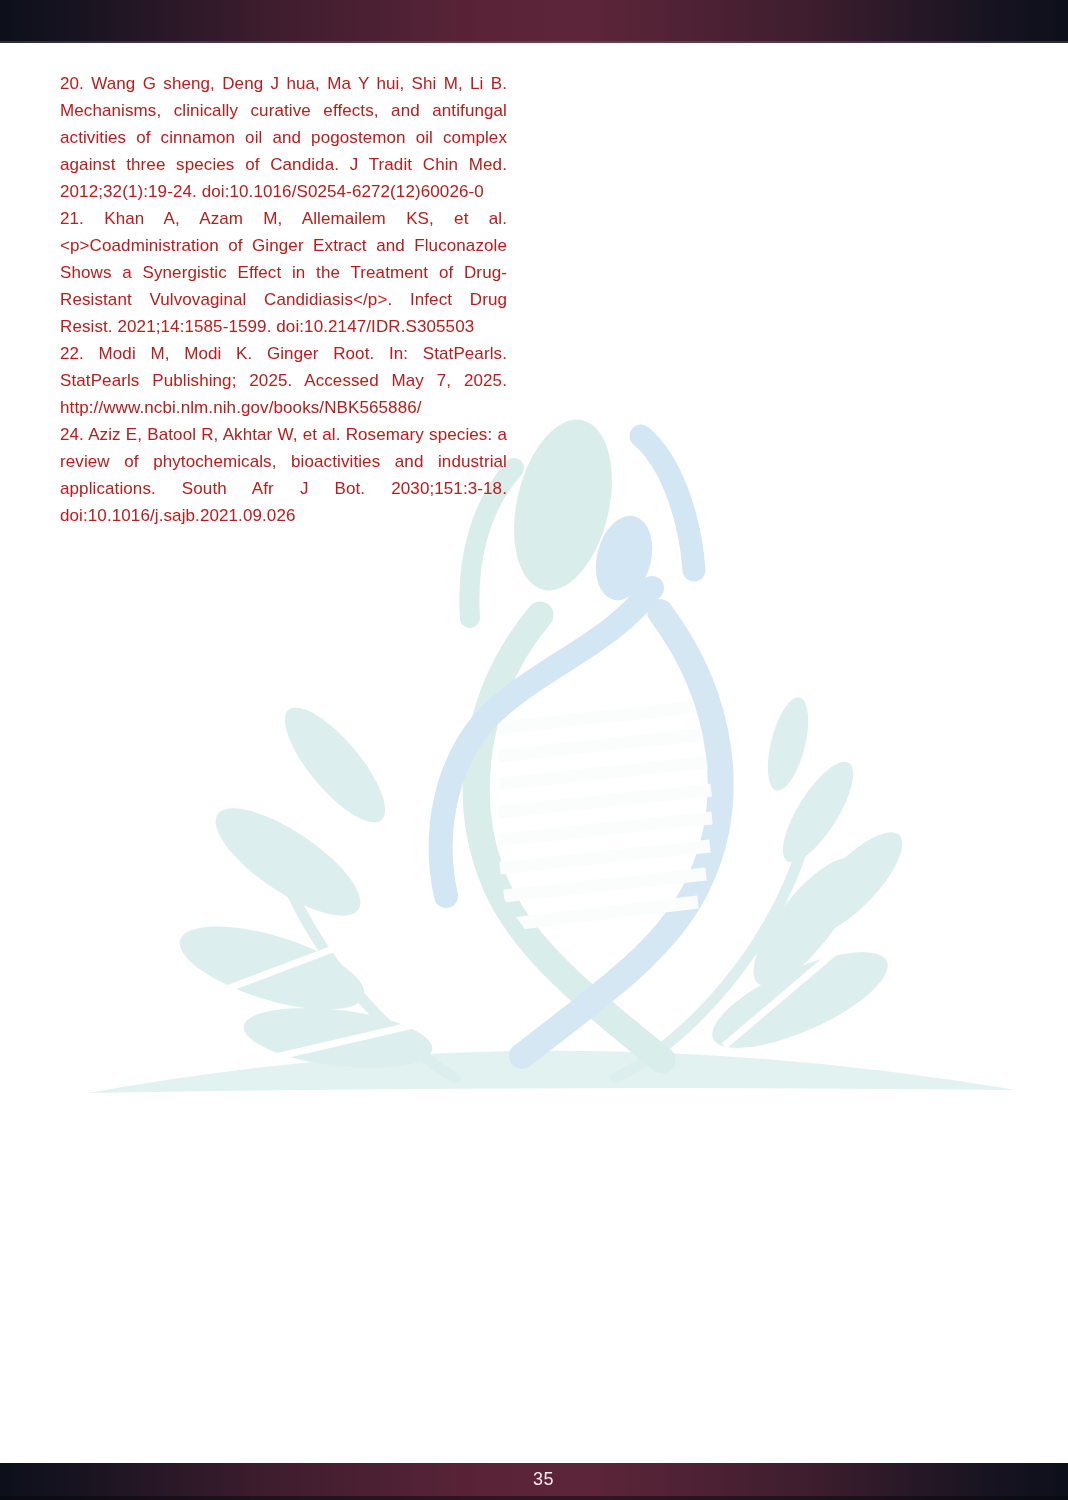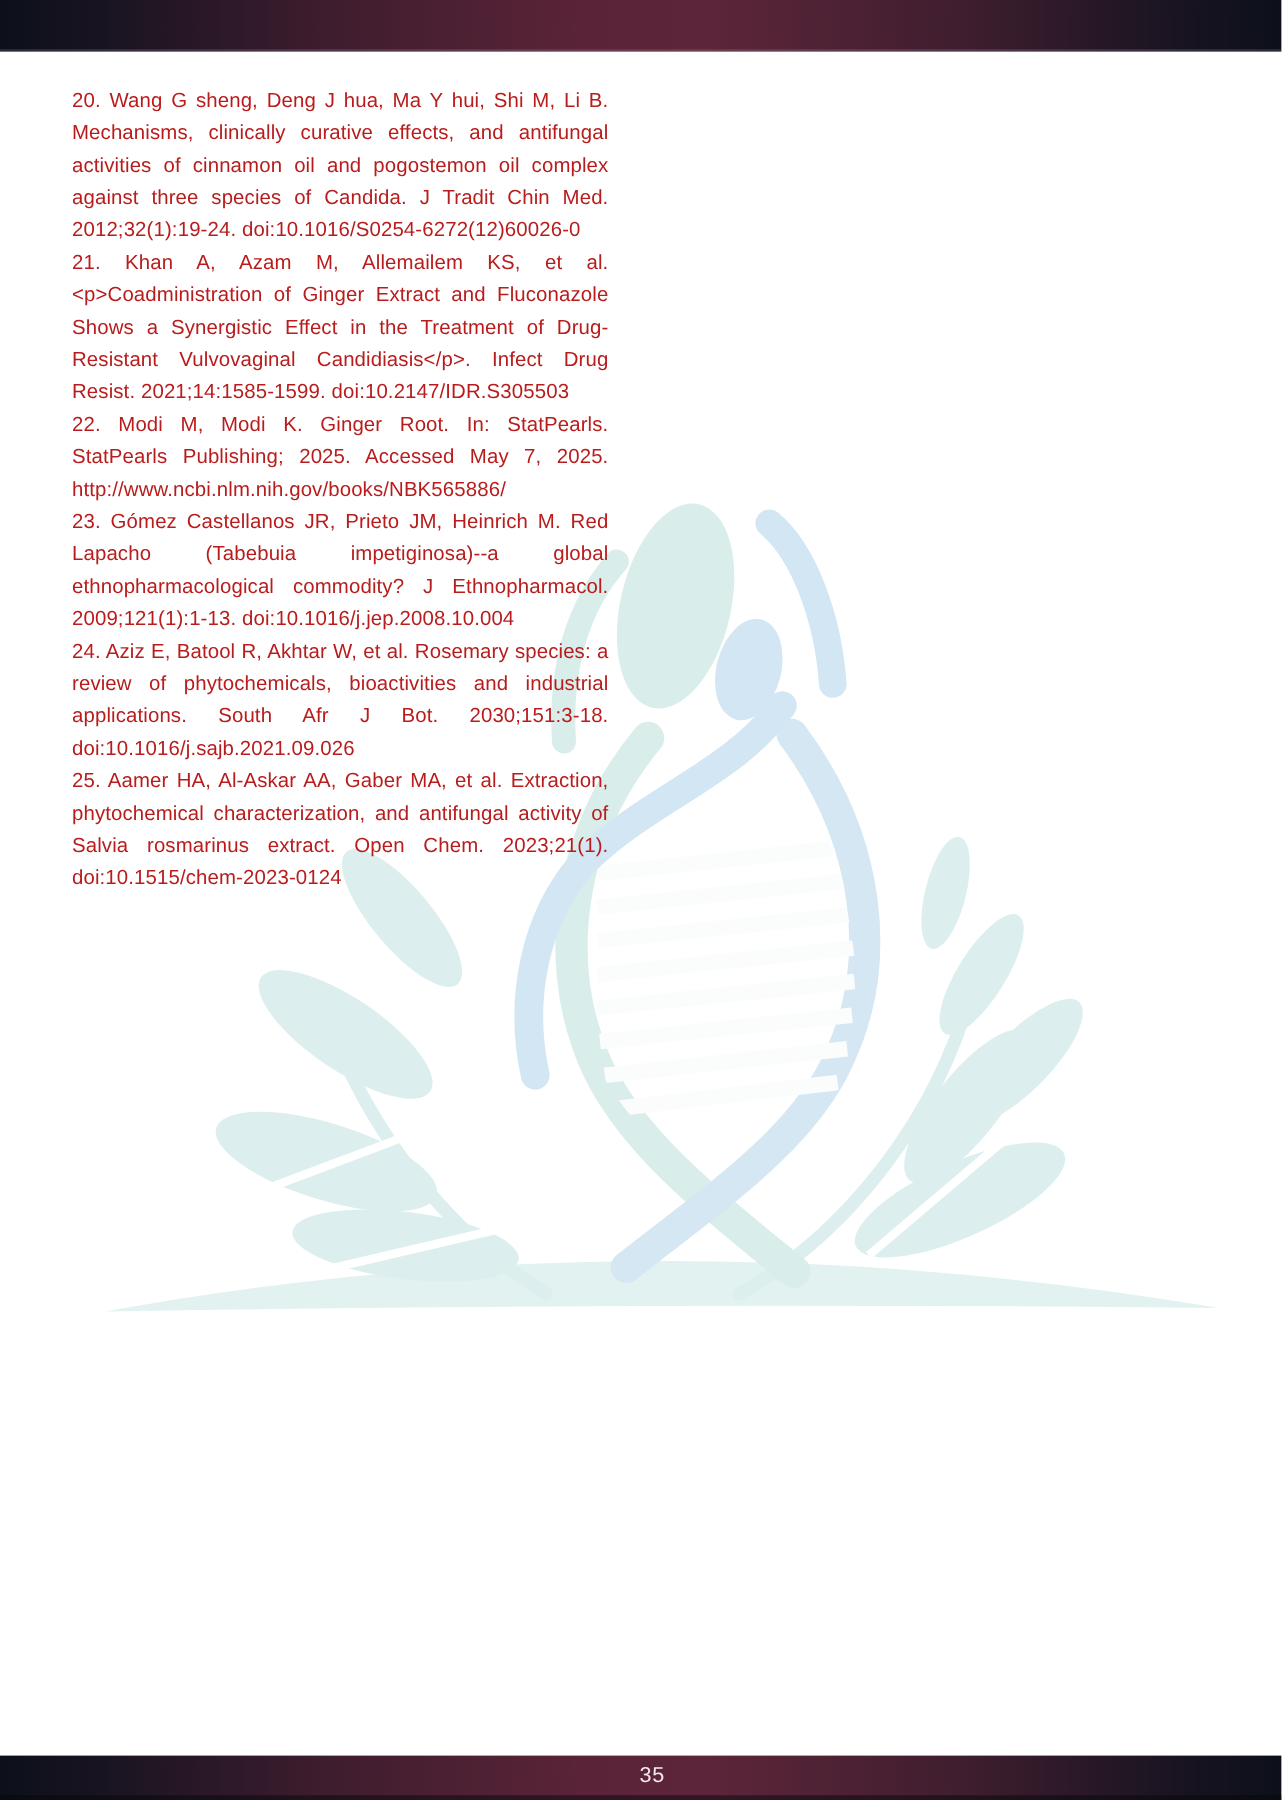--- a/index.html
+++ b/index.html
@@ -109,20 +109,18 @@
     <ellipse cx="624" cy="558" rx="27" ry="43" fill="#d3e6f4" transform="rotate(14 624 558)"></ellipse>
     <path d="M641,436 C670,460 690,515 694,570" stroke="#d3e6f4" stroke-width="23" fill="none" stroke-linecap="round"></path>
     <path d="M652,588 C610,646 540,665 485,720 C446,765 432,832 446,896" stroke="#d3e6f4" stroke-width="24" fill="none" stroke-linecap="round"></path>
   </g>
 </svg>
 
 <main class="refs">
   <p class="ref">20. Wang G sheng, Deng J hua, Ma Y hui, Shi M, Li B. Mechanisms, clinically curative effects, and antifungal activities of cinnamon oil and pogostemon oil complex against three species of Candida. J Tradit Chin Med. 2012;32(1):19-24. doi:10.1016/S0254-6272(12)60026-0</p>
   <p class="ref">21. Khan A, Azam M, Allemailem KS, et al. &lt;p&gt;Coadministration of Ginger Extract and Fluconazole Shows a Synergistic Effect in the Treatment of Drug-Resistant Vulvovaginal Candidiasis&lt;/p&gt;. Infect Drug Resist. 2021;14:1585-1599. doi:10.2147/IDR.S305503</p>
   <p class="ref">22. Modi M, Modi K. Ginger Root. In: StatPearls. StatPearls Publishing; 2025. Accessed May 7, 2025. http://www.ncbi.nlm.nih.gov/books/NBK565886/</p>
-  <p class="ref">23. Gómez Castellanos JR, Prieto JM, Heinrich M. Red Lapacho (Tabebuia impetiginosa)--a global ethnopharmacological commodity? J Ethnopharmacol. 2009;121(1):1-13. doi:10.1016/j.jep.2008.10.004</p>
   <p class="ref">24. Aziz E, Batool R, Akhtar W, et al. Rosemary species: a review of phytochemicals, bioactivities and industrial applications. South Afr J Bot. 2030;151:3-18. doi:10.1016/j.sajb.2021.09.026</p>
-  <p class="ref">25. Aamer HA, Al-Askar AA, Gaber MA, et al. Extraction, phytochemical characterization, and antifungal activity of Salvia rosmarinus extract. Open Chem. 2023;21(1). doi:10.1515/chem-2023-0124</p>
 </main>
 
 <footer class="banner bottom">
   <span class="page-number">35</span>
 </footer>
 
 </body></html>

